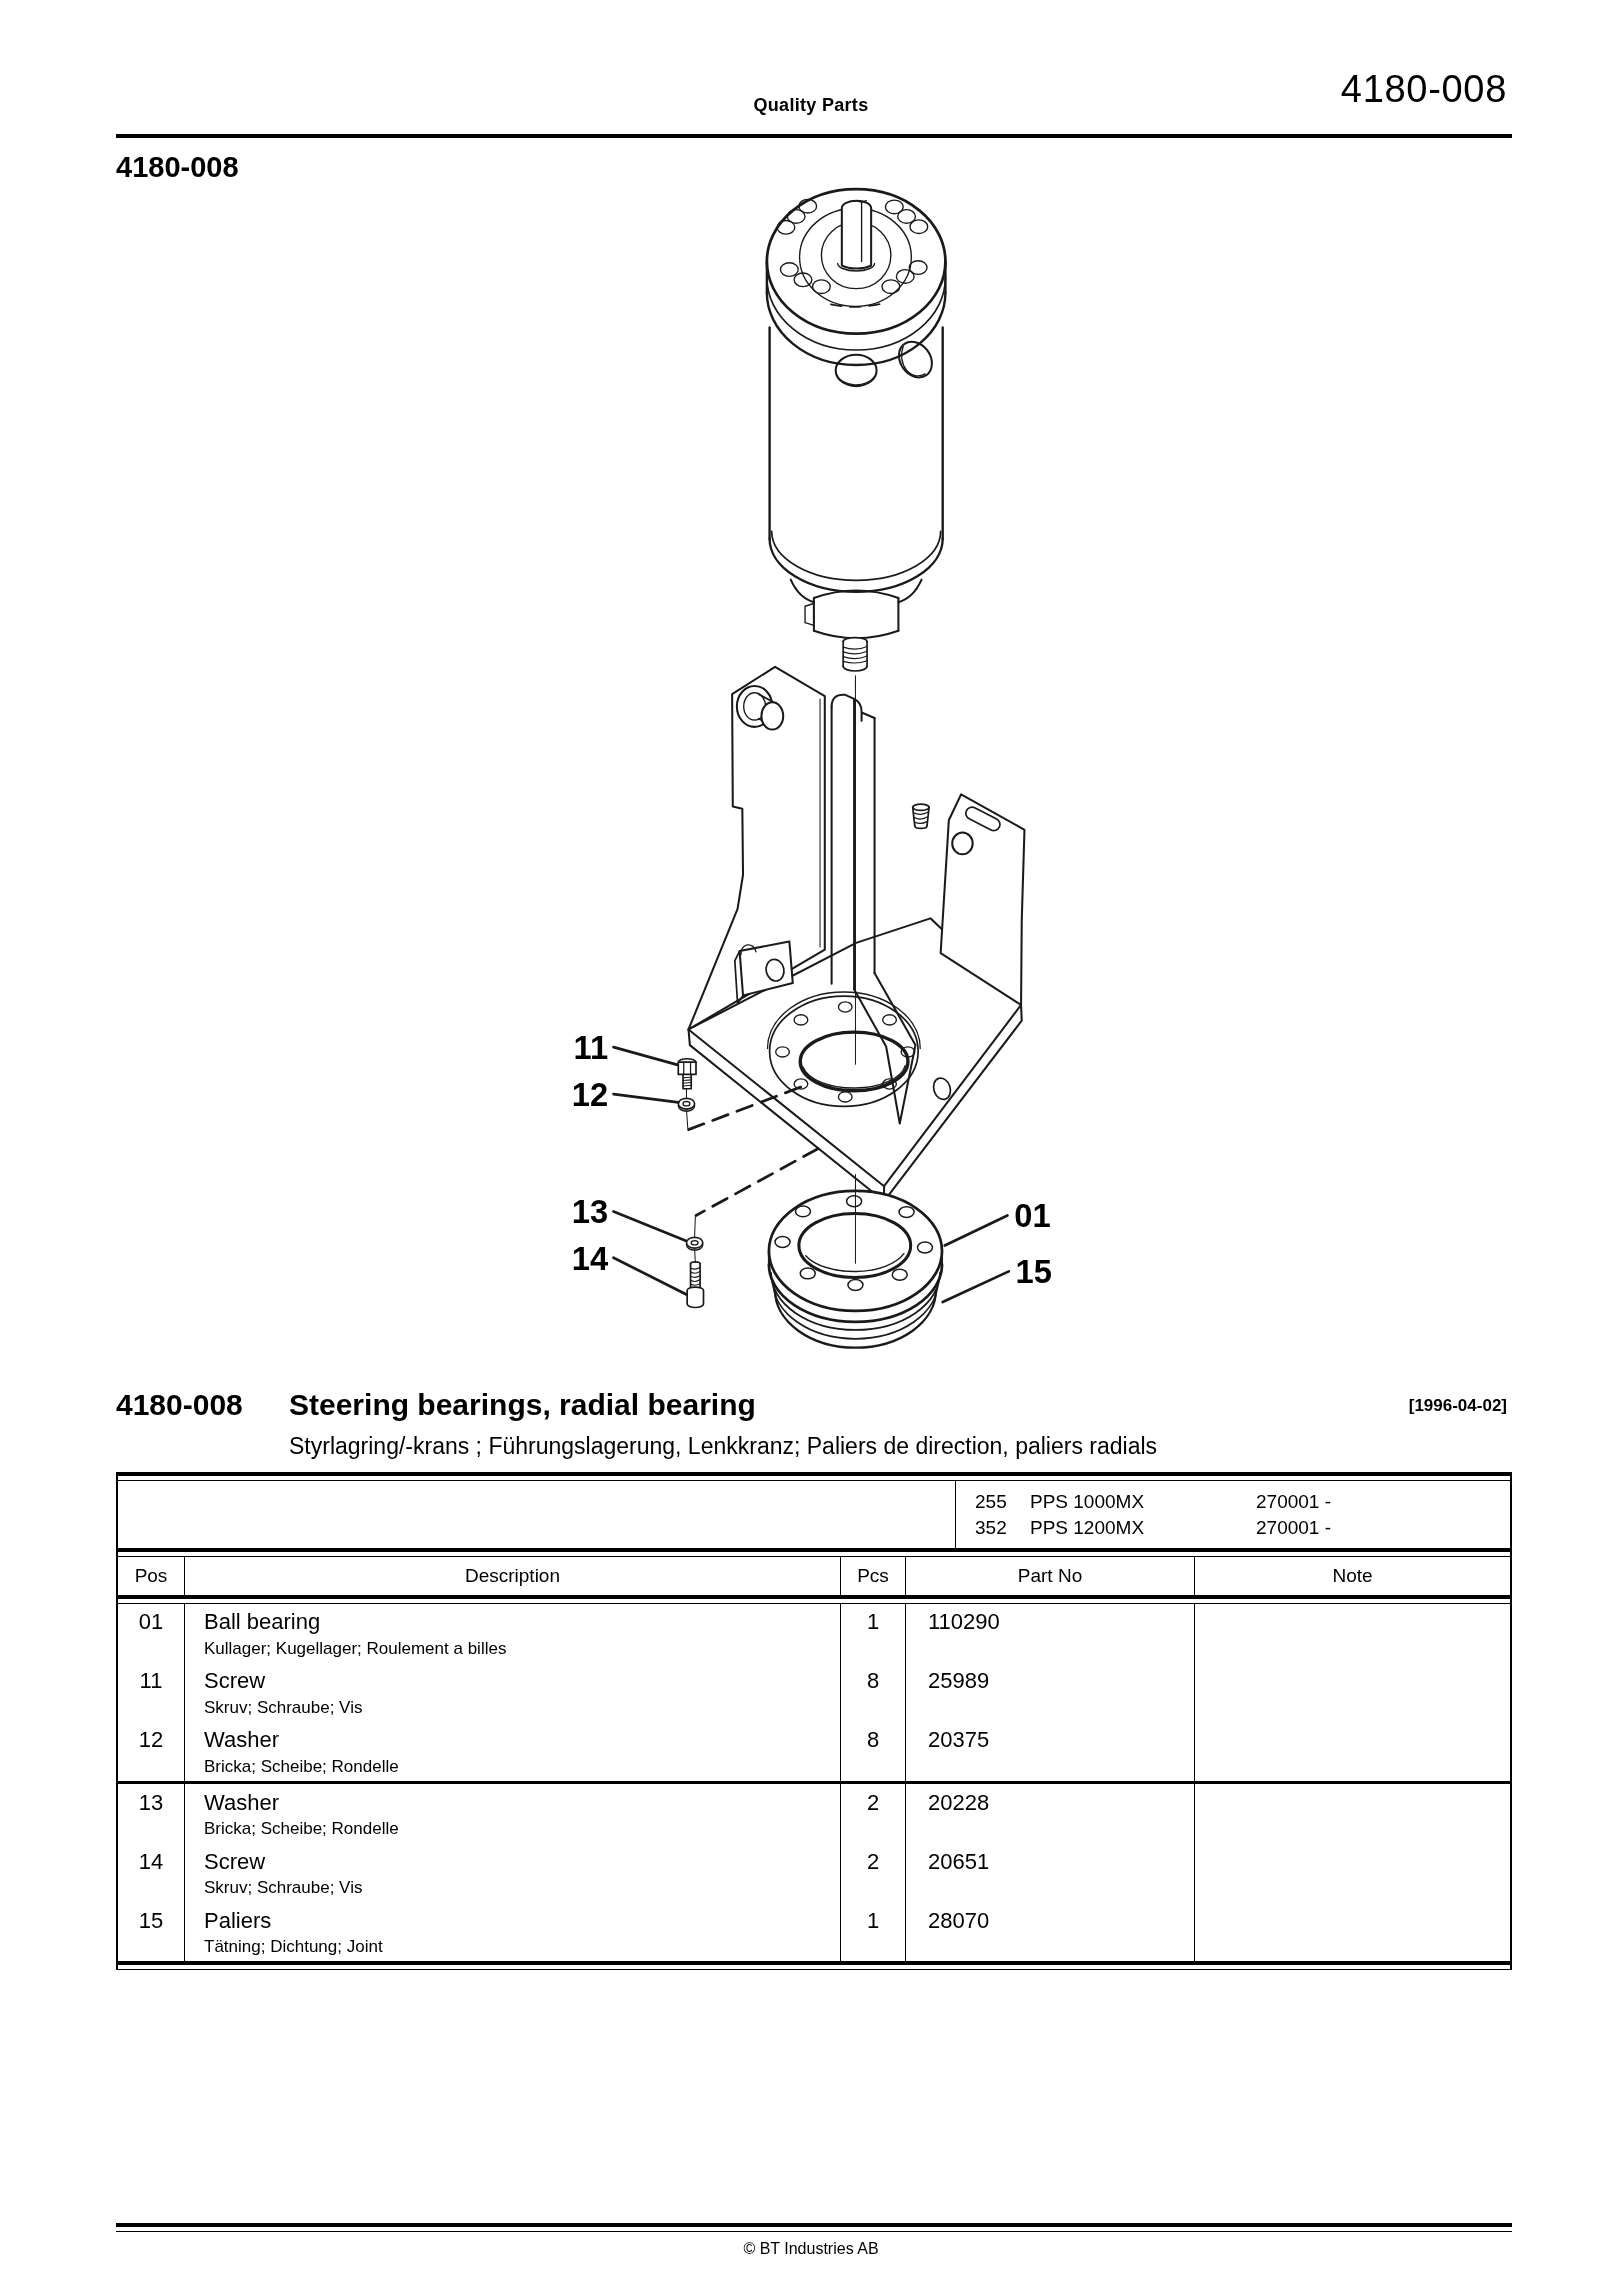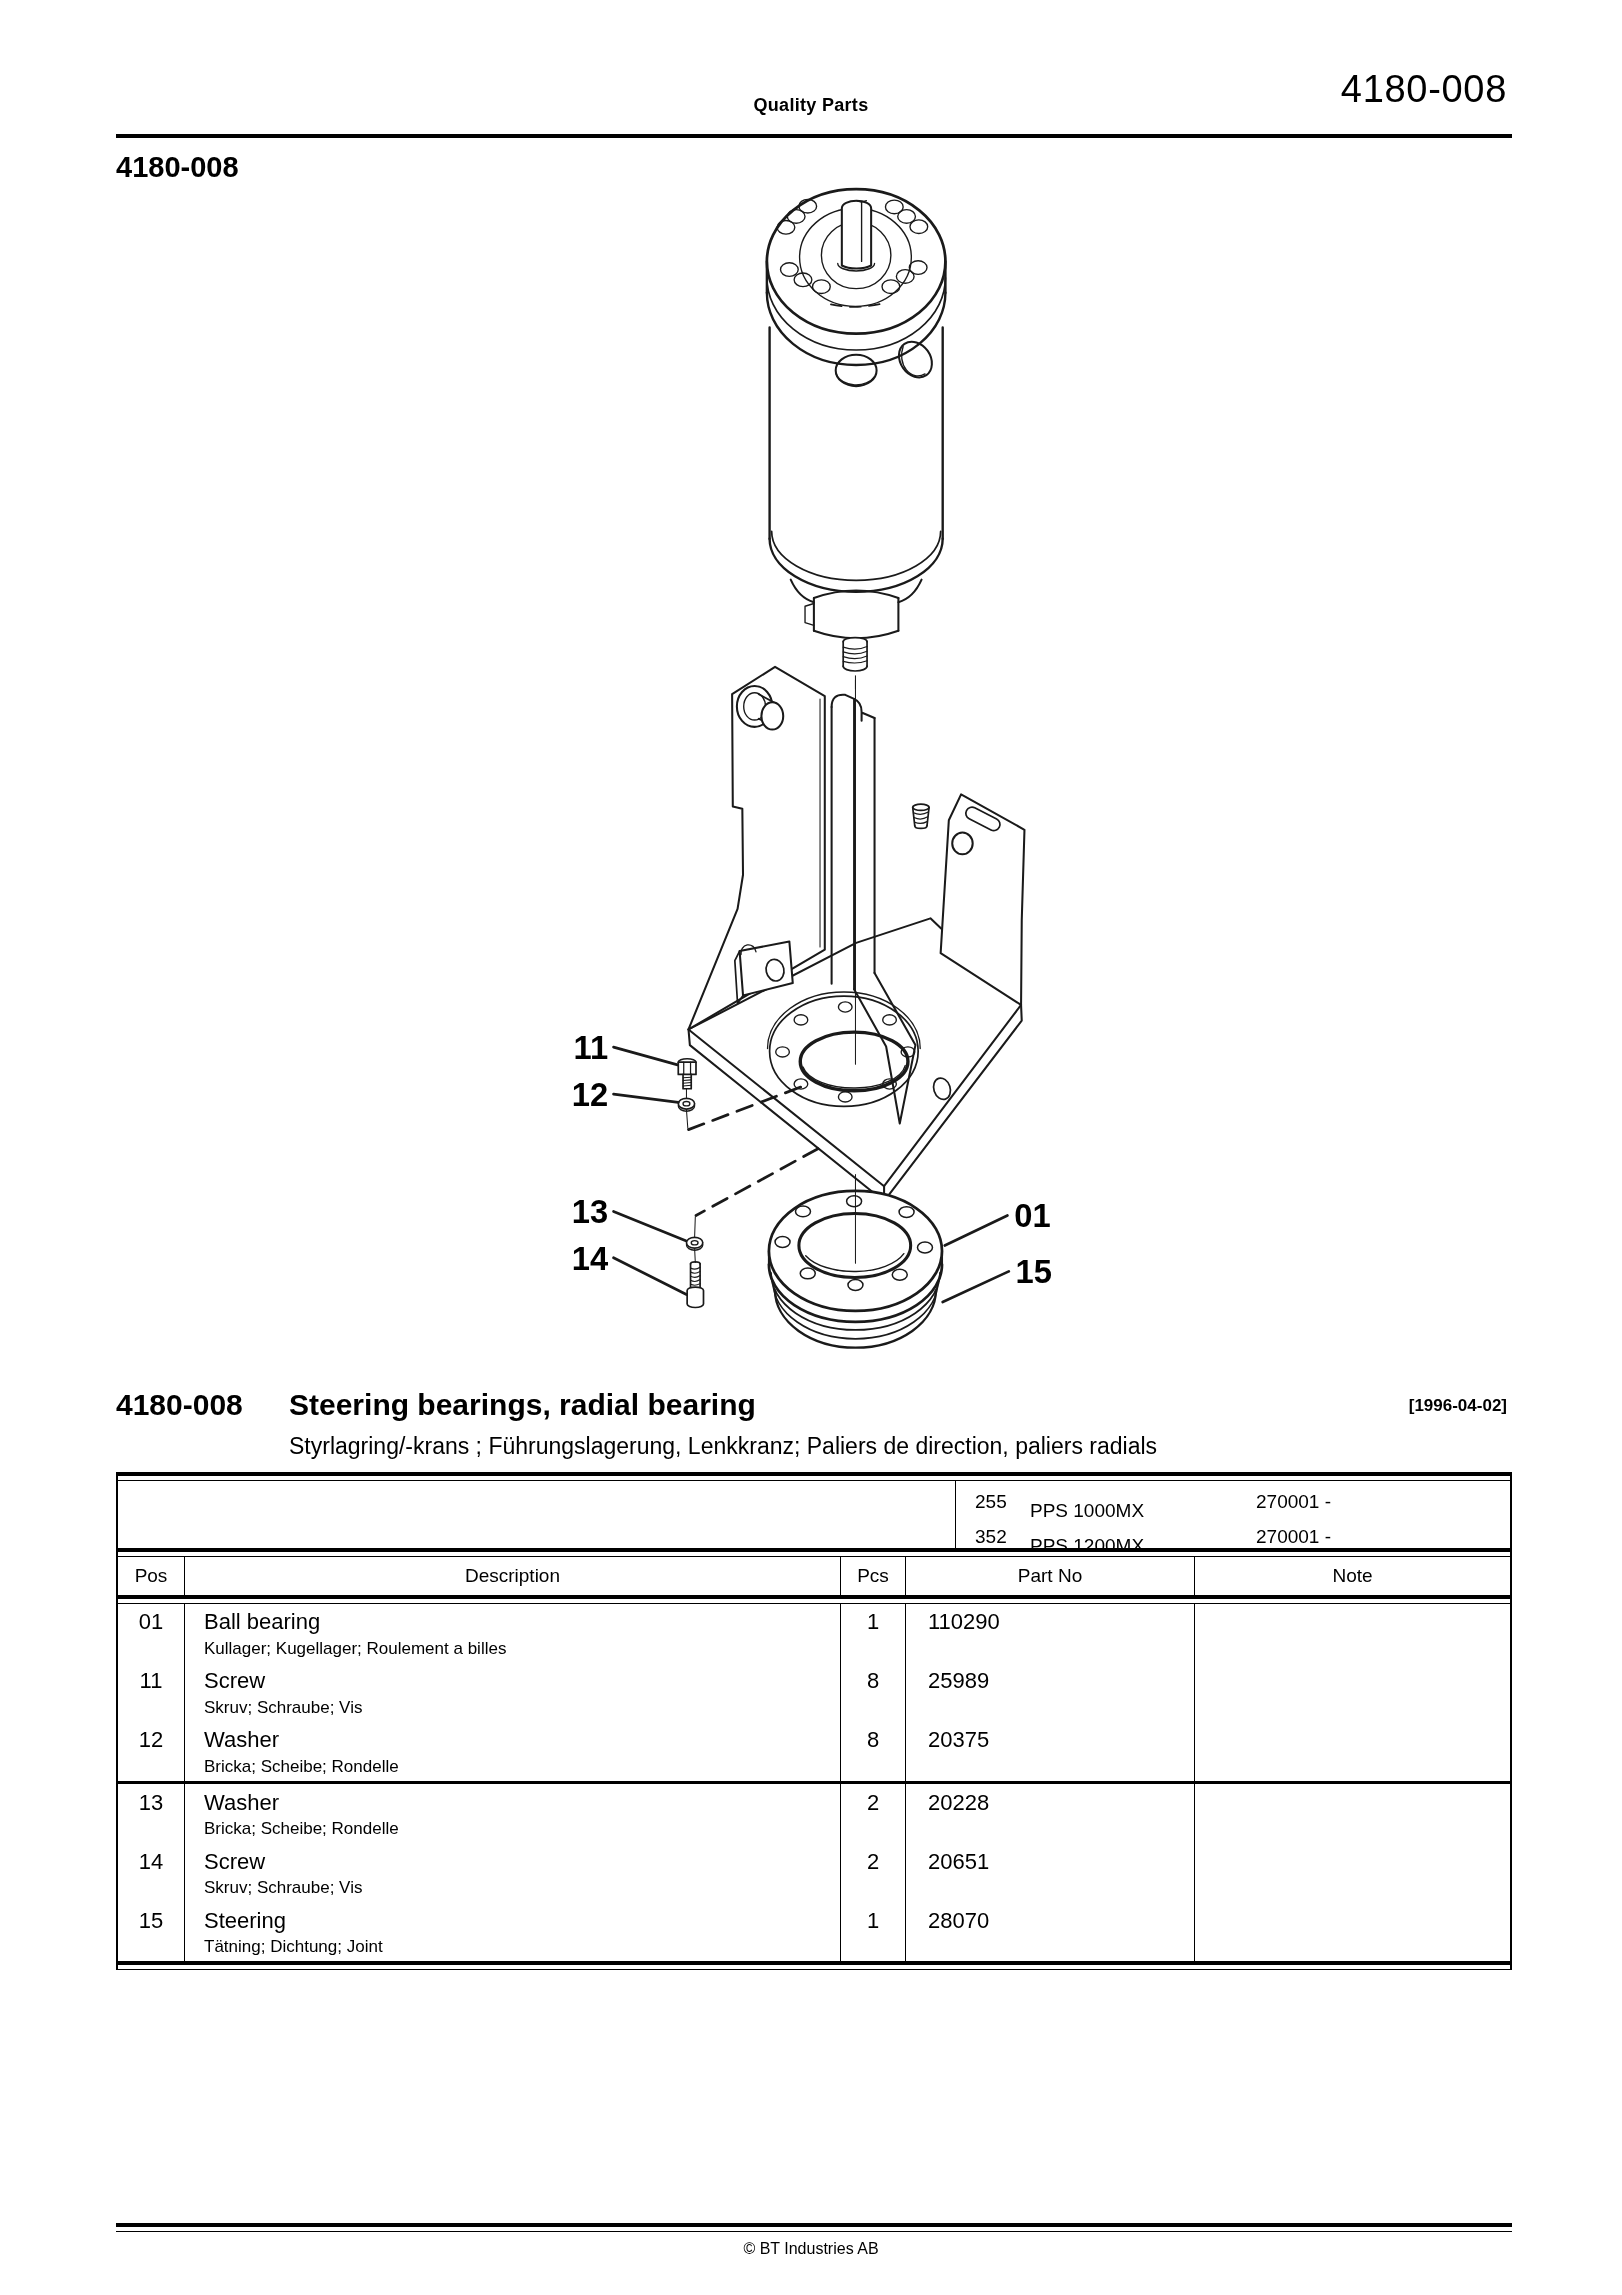--- a/index.html
+++ b/index.html
@@ -30,21 +30,21 @@
   .pt { left:116px; top:1472px; width:1396px;
         border-left:2px solid #000; border-right:2px solid #000; }
   .drule { height:8.9px; border-top:4.8px solid #000; border-bottom:1.4px solid #000; }
   .grule { height:3.4px; background:#000; }
 
   .model-box { display:flex; height:67px; }
   .model-left { width:838px; border-right:1.4px solid #000; }
   .model-right { flex:1; padding:8.2px 0 0 19px; }
   .model-line { display:flex; font-size:19px; line-height:26px; }
   .m-code { width:55px; }
-  .m-name { width:226px;margin-top:9px; }
+  .m-name { width:226px; }
 
   .hdr-row { display:flex; height:38px; align-items:center; font-size:19px; }
   .hdr-row > div { text-align:center; height:100%; display:flex; align-items:center; justify-content:center; }
 
   .c-pos  { width:67px;  border-right:1.4px solid #000; }
   .c-desc { width:656px; border-right:1.4px solid #000; }
   .c-pcs  { width:65px;  border-right:1.4px solid #000; }
   .c-part { width:289px; border-right:1.4px solid #000; }
   .c-note { flex:1; }
 
@@ -334,21 +334,21 @@
       <div class="d-alt">Skruv; Schraube; Vis</div>
     </div>
     <div class="c-pcs">2</div>
     <div class="c-part">20651</div>
     <div class="c-note"></div>
   </div>
 
   <div class="prow">
     <div class="c-pos">15</div>
     <div class="c-desc">
-      <div class="d-main">Steering</div>
+      <div class="d-main">Paliers</div>
       <div class="d-alt">Tätning; Dichtung; Joint</div>
     </div>
     <div class="c-pcs">1</div>
     <div class="c-part">28070</div>
     <div class="c-note"></div>
   </div>
 
   <div class="drule"></div>
 </div>
 

